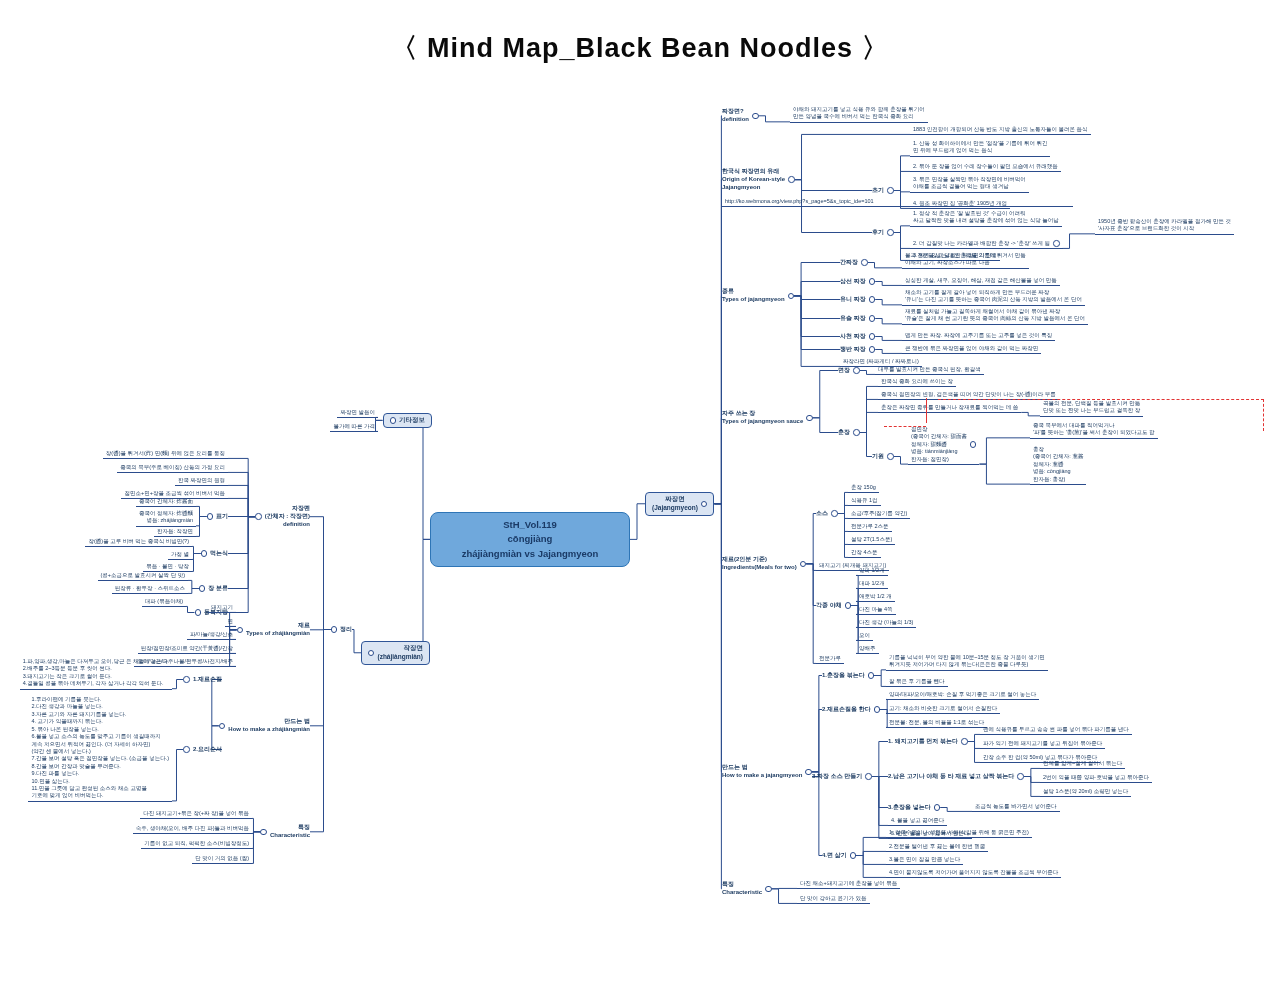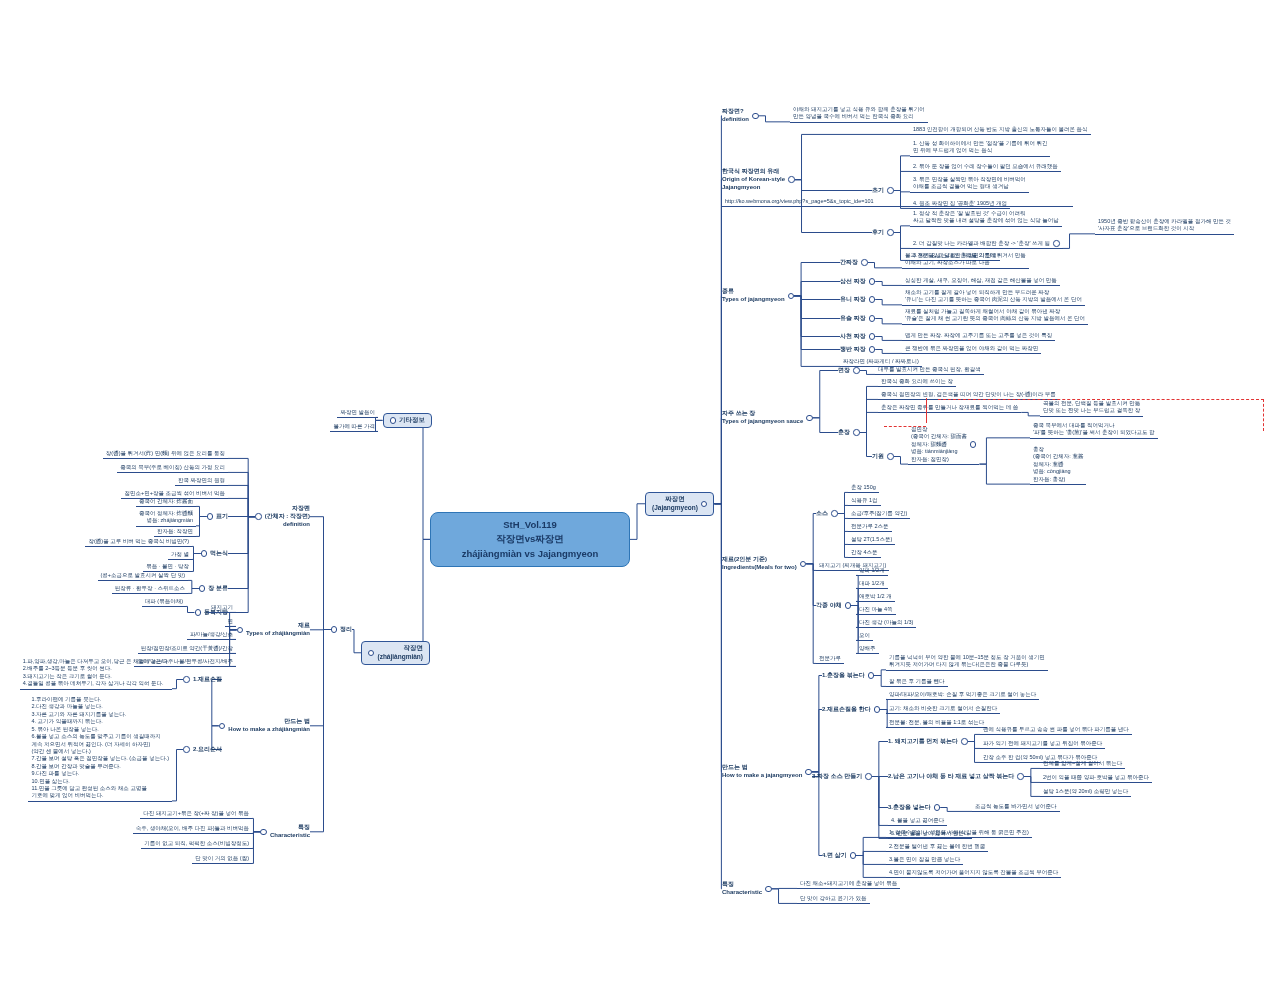--- a/index.html
+++ b/index.html
@@ -154,24 +154,25 @@
       <path d="M218.8125,725.796875 L211.8125,725.796875 L211.8125,679.5 L222,679.5"></path>
       <path d="M183.484375,679.5 L176.484375,679.5 L176.484375,688.6875 L172,688.6875"></path>
       <path d="M218.8125,725.796875 L211.8125,725.796875 L211.8125,749.5 L222,749.5"></path>
       <path d="M183.484375,749.5 L176.484375,749.5 L176.484375,800.90625 L172,800.90625"></path>
       <path d="M330.5,629.5 L323.5,629.5 L323.5,831.796875 L310,831.796875"></path>
       <path d="M260.46875,831.796875 L253.46875,831.796875 L253.46875,818.421875 L252,818.421875"></path>
       <path d="M260.46875,831.796875 L253.46875,831.796875 L253.46875,833.421875 L252,833.421875"></path>
       <path d="M260.46875,831.796875 L253.46875,831.796875 L253.46875,848.421875 L252,848.421875"></path>
       <path d="M260.46875,831.796875 L253.46875,831.796875 L253.46875,863.421875 L252,863.421875"></path>
     </svg>
+  <h1 class="title">〈 Mind Map_Black Bean Noodles 〉</h1>
   <div id="nodes">
       <div class="node root" style="left: 430px; top: 512px; width: 182px;">
         <span class="txt">StH_Vol.119
-작장면vs짜장면
+cōngjiàng
 zhájiàngmiàn vs Jajangmyeon</span>
       </div>
       <div class="node box" style="left: 645px; top: 492px;">
         <span class="txt">짜장면
 (Jajangmyeon)</span>
         <span class="dot"></span>
       </div>
       <div class="node lbl2" style="left: 722px; top: 108px;">
         <span class="txt">짜장면?
 definition</span>

